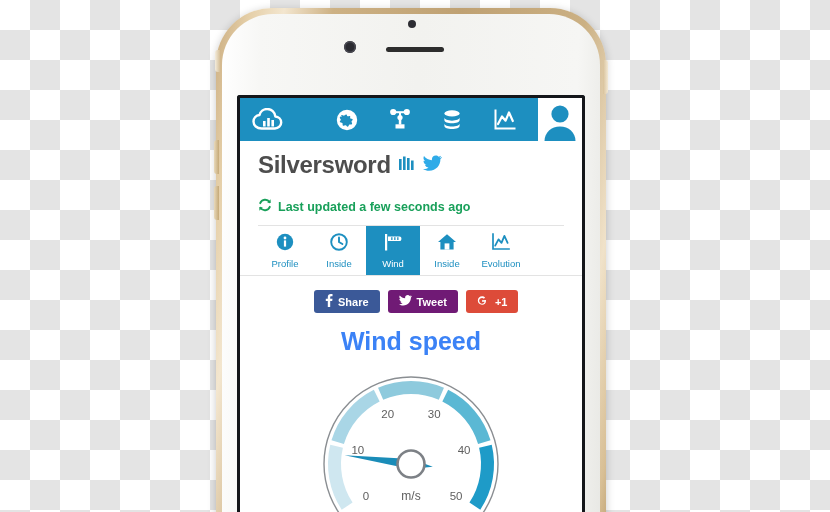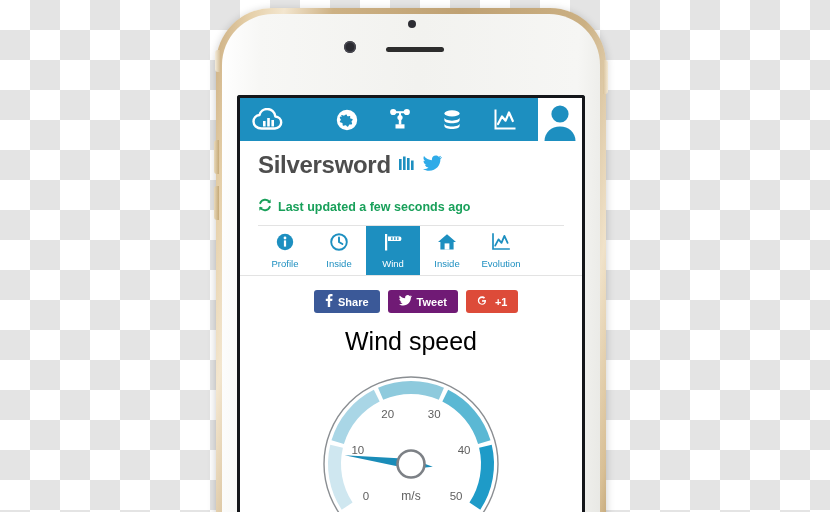--- a/index.html
+++ b/index.html
@@ -119,21 +119,21 @@
     padding:4px 11px; border-radius:3px; cursor:pointer;
     font-size:11px; font-weight:bold; color:#ffffff;
   }
   #share-button{ background:#3b5998; }
   #tweet-button{ background:#701a75; }
   #gplus-button{ background:#dd4b39; }
 
   
   #gauge-section{ margin-top:14px; text-align:center; }
   #gauge-title{
-    font-size:25px; font-weight:normal; color:#000000;
+    font-size:25px; font-weight:bold; color:#3b82f6;
   }
   #gauge-wrap{ position:relative; margin-top:8px; display:flex; justify-content:center; }
   .tick-label{ font-size:11.5px; fill:#5e5e5e; font-family:"Liberation Sans", sans-serif; }
   .unit-label{ font-size:12px; fill:#5e5e5e; font-family:"Liberation Sans", sans-serif; }
 </style>
 </head>
 <body>
 
 <div id="phone-frame"></div>
 <div id="phone-front"></div>

